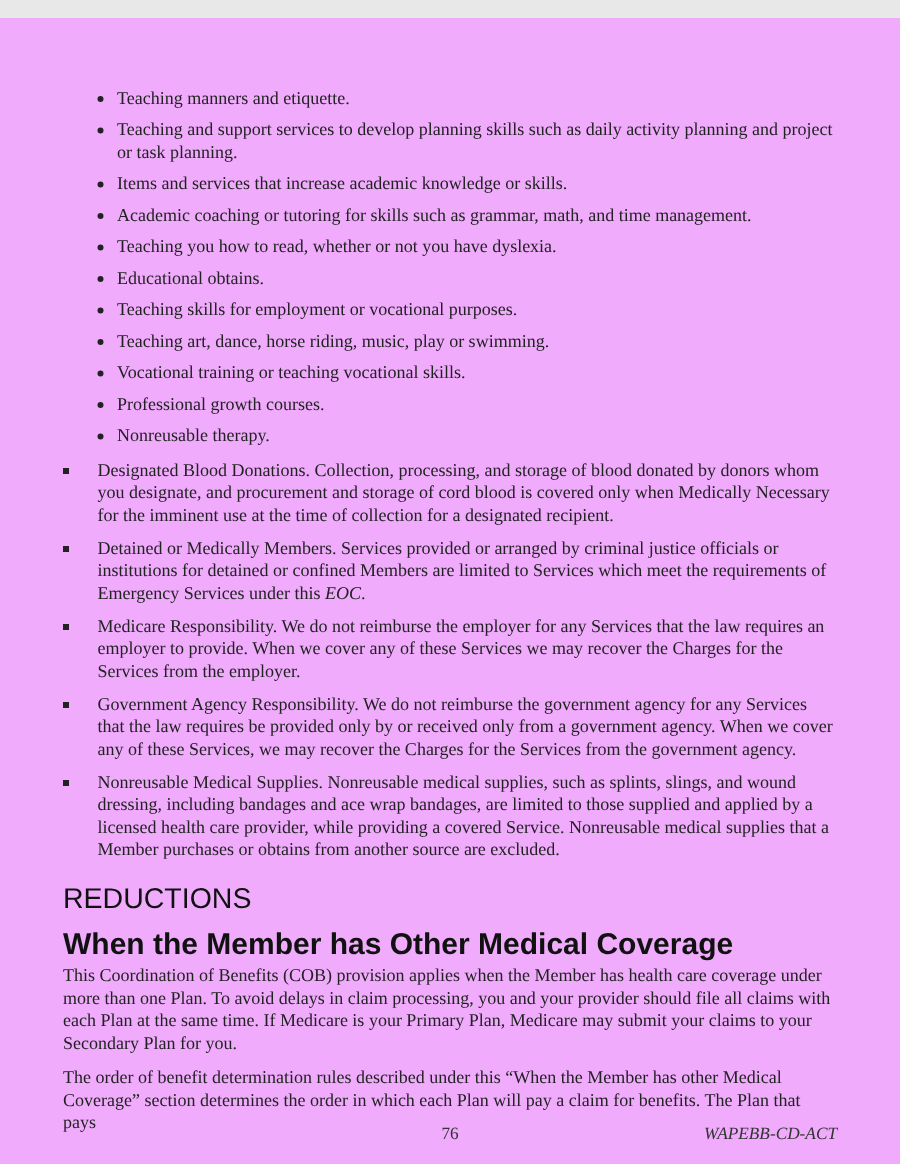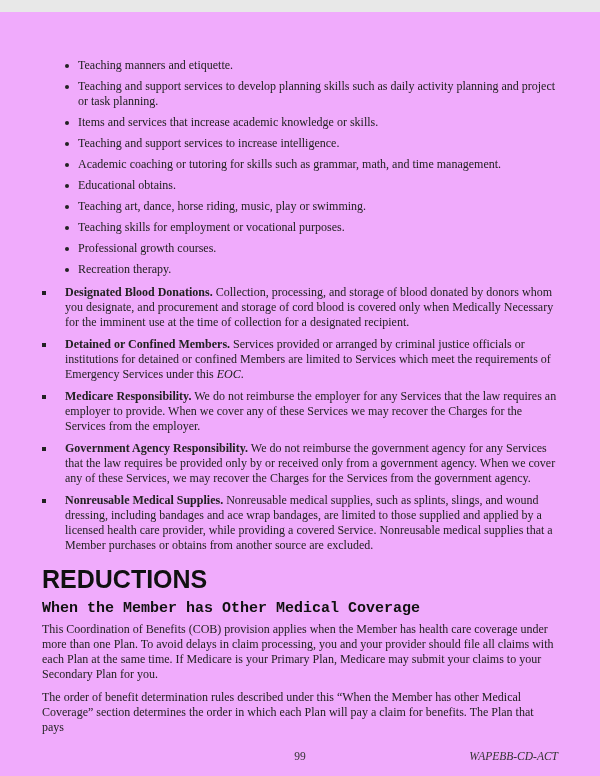--- a/index.html
+++ b/index.html
@@ -27,30 +27,30 @@
   }
   
   .main-list { margin-top: 8px; }
   .main-list .li { margin-bottom: 7px; }
   .main-list .marker { flex: 0 0 23px; }
   .sq {
     display: block; width: 4px; height: 4px;
     background: #222222; margin-top: 6px;
   }
   .content { flex: 1 1 auto; }
-  .content b { font-weight: bold; }
+  .content b { font-weight: normal; }
   .content i { font-style: italic; text-align: right; }
   h1.section {
     font-family: "Liberation Sans", sans-serif;
-    font-size: 25px; line-height: 20px; font-weight: bold;
+    font-size: 19px; line-height: 20px; font-weight: normal;
     color: #111111; margin: 16px 0 12px 0;
   }
   h2.subsection {
-    font-family: Liberation Mono, monospace;
-    font-size: 15px; line-height: 16px; font-weight: bold;
+    font-family: Liberation Sans, sans-serif;
+    font-size: 20px; line-height: 16px; font-weight: bold;
     color: #111111; margin: 0 0 5px 0;
   }
   p.para { margin: 0 0 8px 0; }
   .footer {
     position: absolute;
     left: 42px; right: 42px; bottom: 24px;
     font-size: 11.5px; color: #333333;
   }
   .footer .f-left { float: left; }
   .footer .f-right { float: right; font-style: italic; }
@@ -79,72 +79,78 @@
     <div class="li">
       <span class="marker">
           <span class="dot"></span>
         </span>
       <span class="content">Items and services that increase academic knowledge or skills.</span>
     </div>
     <div class="li">
       <span class="marker">
           <span class="dot"></span>
         </span>
-      <span class="content">Teaching and support services to increase intelligence.</span>
+      <span class="content">Academic coaching or tutoring for skills such as grammar, math, and time management.</span>
     </div>
     <div class="li">
       <span class="marker">
           <span class="dot"></span>
         </span>
-      <span class="content">Academic coaching or tutoring for skills such as grammar, math, and time management.</span>
+      <span class="content">Teaching you how to read, whether or not you have dyslexia.</span>
     </div>
     <div class="li">
       <span class="marker">
           <span class="dot"></span>
         </span>
       <span class="content">Educational obtains.</span>
     </div>
     <div class="li">
       <span class="marker">
           <span class="dot"></span>
         </span>
+      <span class="content">Teaching skills for employment or vocational purposes.</span>
+    </div>
+    <div class="li">
+      <span class="marker">
+          <span class="dot"></span>
+        </span>
       <span class="content">Teaching art, dance, horse riding, music, play or swimming.</span>
     </div>
     <div class="li">
       <span class="marker">
           <span class="dot"></span>
         </span>
-      <span class="content">Teaching skills for employment or vocational purposes.</span>
+      <span class="content">Vocational training or teaching vocational skills.</span>
     </div>
     <div class="li">
       <span class="marker">
           <span class="dot"></span>
         </span>
       <span class="content">Professional growth courses.</span>
     </div>
     <div class="li">
       <span class="marker">
           <span class="dot"></span>
         </span>
-      <span class="content">Recreation therapy.</span>
+      <span class="content">Nonreusable therapy.</span>
     </div>
   </div>
 
   <div class="main-list">
     <div class="li">
       <span class="marker">
           <span class="sq"></span>
         </span>
       <span class="content"><b>Designated Blood Donations.</b> <span>Collection, processing, and storage of blood donated by donors whom you designate, and procurement and storage of cord blood is covered only when Medically Necessary for the imminent use at the time of collection for a designated recipient.</span></span>
     </div>
     <div class="li">
       <span class="marker">
           <span class="sq"></span>
         </span>
-      <span class="content"><b>Detained or Confined Members.</b> <span>Services provided or arranged by criminal justice officials or institutions for detained or confined Members are limited to Services which meet the requirements of Emergency Services under this </span><i>EOC</i><span>.</span></span>
+      <span class="content"><b>Detained or Medically Members.</b> <span>Services provided or arranged by criminal justice officials or institutions for detained or confined Members are limited to Services which meet the requirements of Emergency Services under this </span><i>EOC</i><span>.</span></span>
     </div>
     <div class="li">
       <span class="marker">
           <span class="sq"></span>
         </span>
       <span class="content"><b>Medicare Responsibility.</b> <span>We do not reimburse the employer for any Services that the law requires an employer to provide. When we cover any of these Services we may recover the Charges for the Services from the employer.</span></span>
     </div>
     <div class="li">
       <span class="marker">
           <span class="sq"></span>
@@ -160,17 +166,17 @@
   </div>
 
   <h1 class="section">REDUCTIONS</h1>
 
   <h2 class="subsection">When the Member has Other Medical Coverage</h2>
 
   <p class="para">This Coordination of Benefits (COB) provision applies when the Member has health care coverage under more than one Plan. To avoid delays in claim processing, you and your provider should file all claims with each Plan at the same time. If Medicare is your Primary Plan, Medicare may submit your claims to your Secondary Plan for you.</p>
   <p class="para">The order of benefit determination rules described under this “When the Member has other Medical Coverage” section determines the order in which each Plan will pay a claim for benefits. The Plan that pays</p>
 
   <div class="footer">
-    <span class="f-center">99</span>
+    <span class="f-center">76</span>
     <span class="f-right">WAPEBB-CD-ACT</span>
   </div>
 
 </div>
 
 </body></html>

